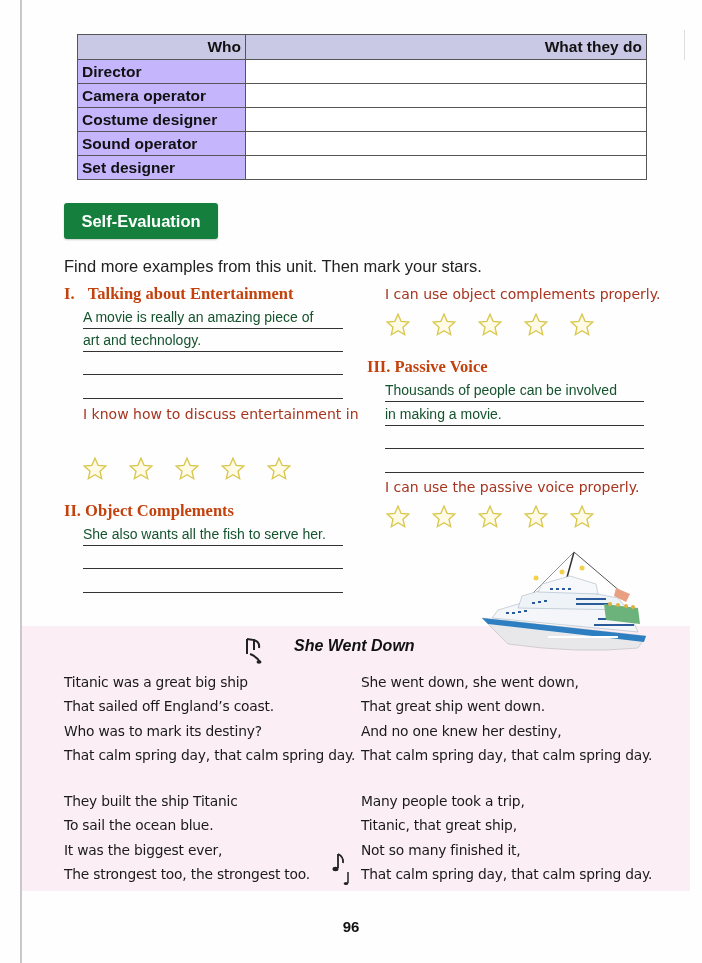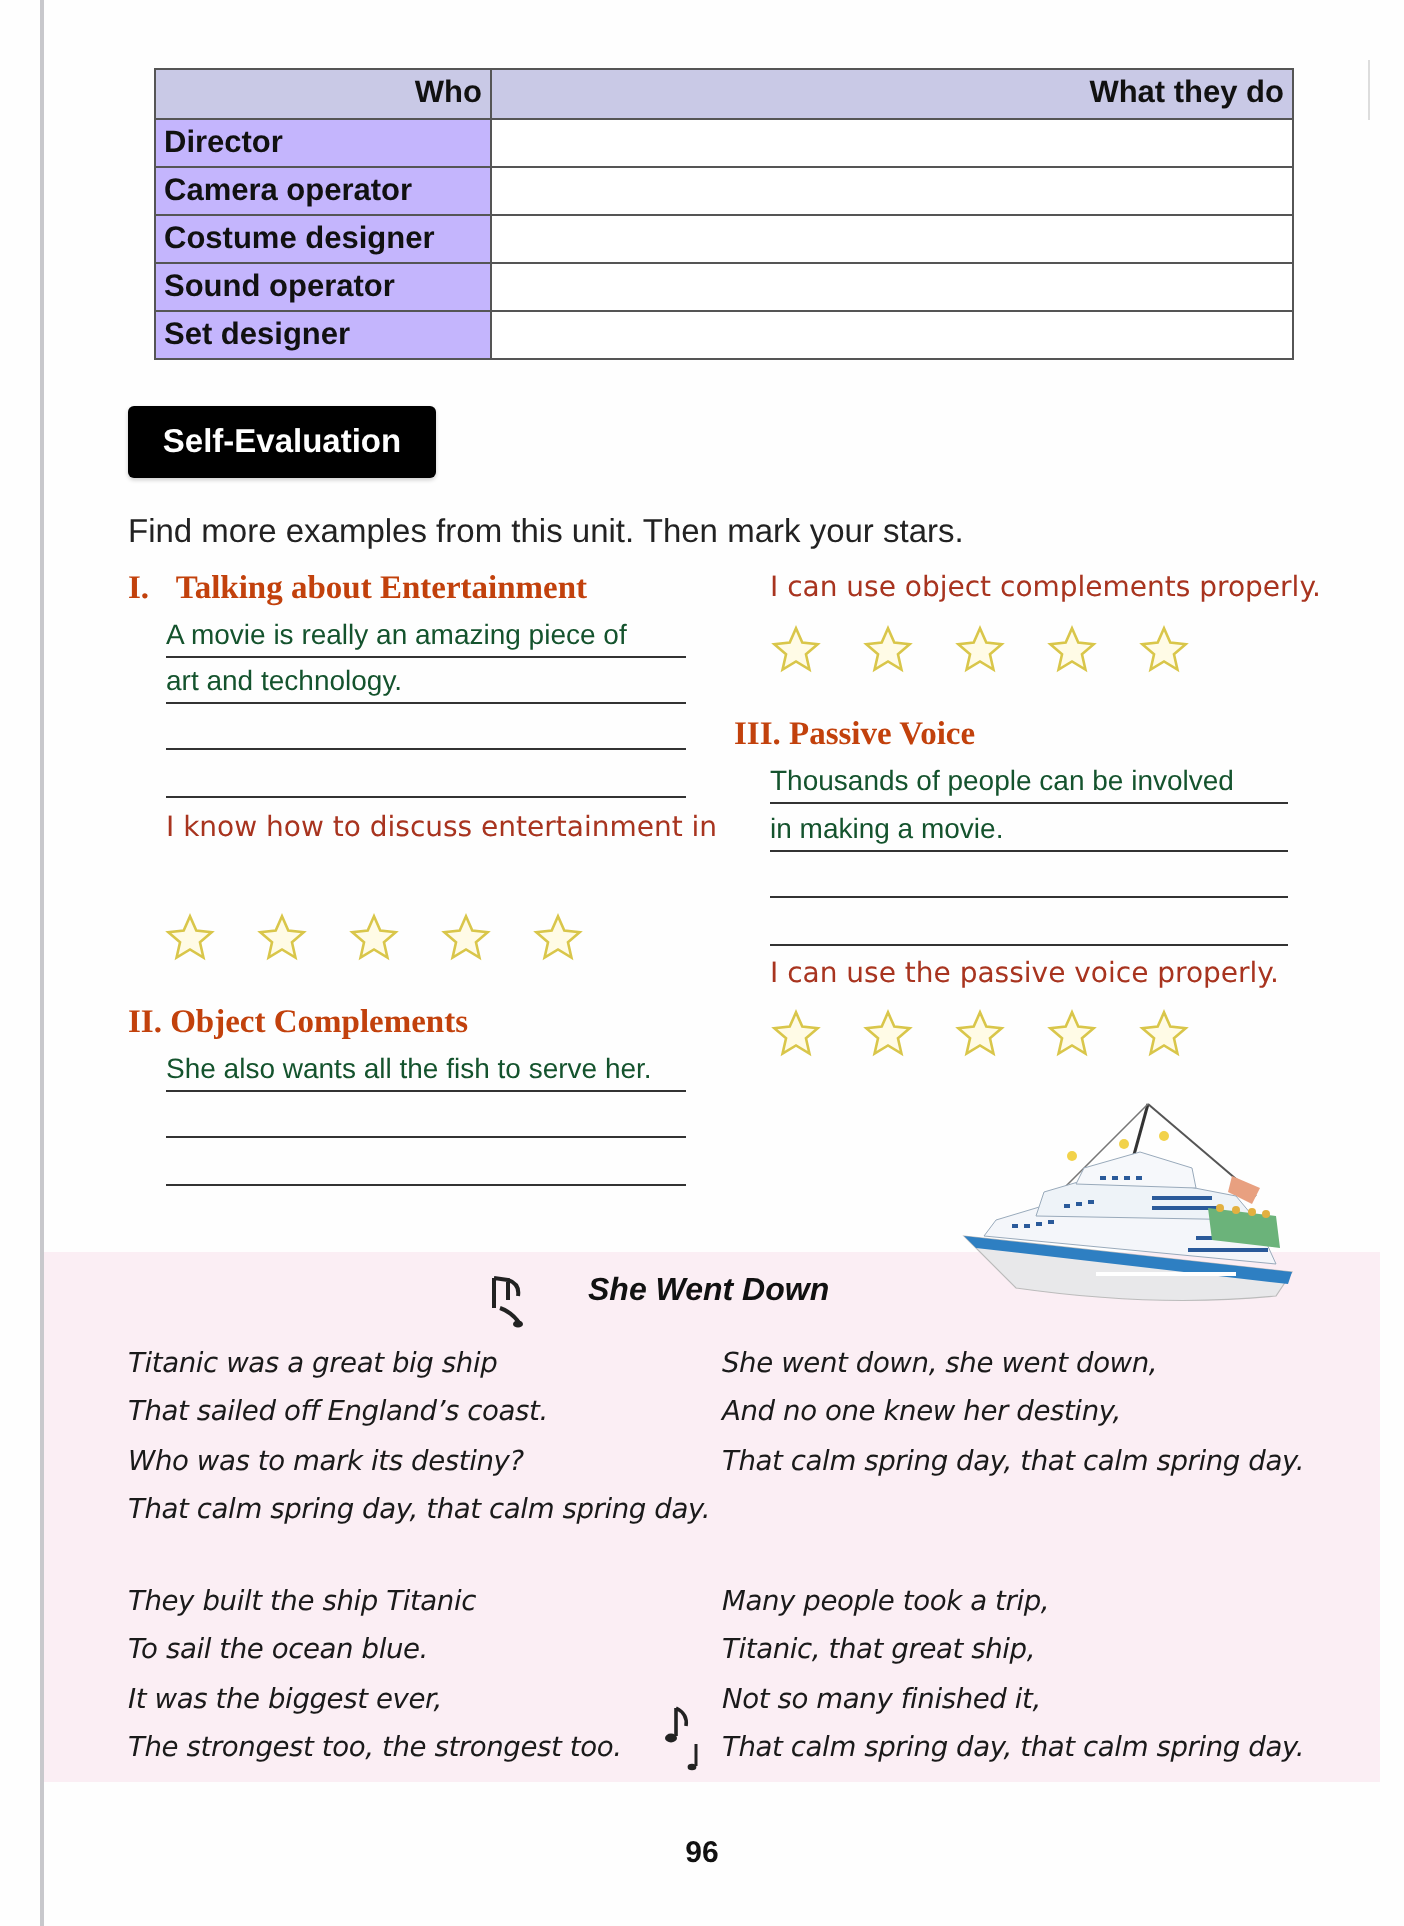--- a/index.html
+++ b/index.html
@@ -11,41 +11,41 @@
 
   
   .roles-table { position: absolute; left: 77px; top: 34px; width: 570px; border-collapse: collapse; border: 1.5px solid #444; }
   .roles-table th, .roles-table td { border: 1px solid #555; height: 24px; font-size: 15.5px; font-weight: bold; padding: 0 4px; }
   .roles-table th { background: #c9c9e6; text-align: right; font-weight: bold; height: 25px; }
   .roles-table th.who { width: 168px; }
   .roles-table td.role { background: #c4b5fd; text-align: left; }
   .roles-table td.blank { background: #fff; }
 
   
-  .banner { position: absolute; left: 64px; top: 203px; width: 154px; height: 36px; background: #000000; border-radius: 3px; color: #fff; font-size: 16.5px; font-weight: bold; display: flex; align-items: center; justify-content: center; box-shadow: 0 1px 2px rgba(0,0,0,0.2); }
+  .banner { position: absolute; left: 64px; top: 203px; width: 154px; height: 36px; background: #15803d; border-radius: 3px; color: #fff; font-size: 16.5px; font-weight: bold; display: flex; align-items: center; justify-content: center; box-shadow: 0 1px 2px rgba(0,0,0,0.2); }
 
   .instructions { position: absolute; left: 64px; top: 257px; font-size: 16.5px; color: #222; }
 
   .sec-title { position: absolute; font-family: "Liberation Serif", serif; font-weight: bold; font-size: 16.5px; color: #c2410c; }
   .sec-title .num { display: inline-block; }
 
   .ex-line { position: absolute; height: 23px; border-bottom: 1.3px solid #333; font-family: Liberation Sans, sans-serif; font-size: 14px; color: #14532d; line-height: 22px; white-space: nowrap; }
 
   .can-do { position: absolute; font-family: "DejaVu Sans", sans-serif; font-size: 14px; color: #a8341f; line-height: 24px; }
 
   .stars { position: absolute; display: flex; gap: 20px; }
   .star { width: 26px; height: 26px; }
 
   
   .song { position: absolute; left: 22px; top: 626px; width: 668px; height: 265px; background: #fbeef4; }
   .song-title { position: absolute; left: 294px; top: 637px; font-size: 16px; font-weight: bold; font-style: italic; color: #111; }
   .note-icon { position: absolute; left: 244px; top: 636px; width: 20px; height: 28px; }
   .note2-icon { position: absolute; left: 330px; top: 852px; width: 22px; height: 34px; }
 
-  .stanza { position: absolute; font-family: "DejaVu Sans", sans-serif; font-style: italic; font-size: 13.8px; color: #1a1a1a; line-height: 24.3px; letter-spacing: -0.2px; }
+  .stanza { position: absolute; font-family: "DejaVu Sans", sans-serif; font-size: 13.8px; color: #1a1a1a; line-height: 24.3px; letter-spacing: -0.2px; }
   .stanza div { white-space: nowrap; }
 
   .ship { position: absolute; left: 478px; top: 548px; width: 170px; height: 106px; }
 
   .page-number { position: absolute; left: 0; width: 702px; top: 918px; text-align: center; font-size: 15px; font-weight: bold; color: #111; }
 </style>
 </head>
 <body>
 
 <div class="binding-line"></div>
@@ -224,20 +224,21 @@
 <div class="song-title">She Went Down</div>
 
 <div class="stanza" style="left:64px; top:670px;">
   <div>Titanic was a great big ship</div>
   <div>That sailed off England’s coast.</div>
   <div>Who was to mark its destiny?</div>
   <div>That calm spring day, that calm spring day.</div>
 </div>
 <div class="stanza" style="left:361px; top:670px;">
   <div>She went down, she went down,</div>
+  <div>That great ship went down.</div>
   <div>And no one knew her destiny,</div>
   <div>That calm spring day, that calm spring day.</div>
 </div>
 <div class="stanza" style="left:64px; top:789px;">
   <div>They built the ship Titanic</div>
   <div>To sail the ocean blue.</div>
   <div>It was the biggest ever,</div>
   <div>The strongest too, the strongest too.</div>
 </div>
 <div class="stanza" style="left:361px; top:789px;">

